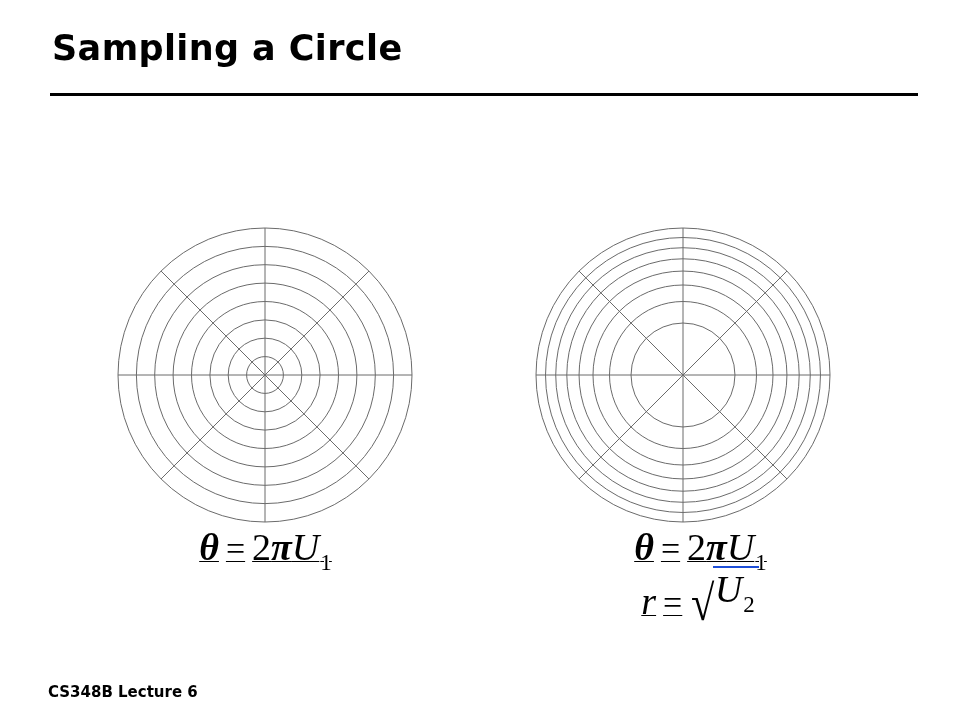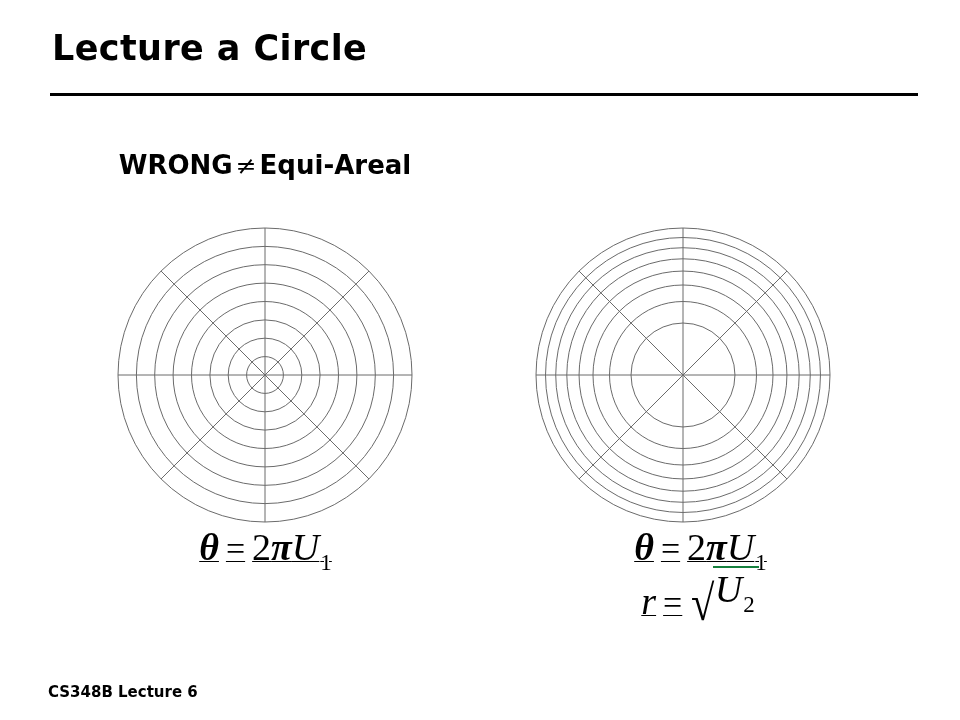--- a/index.html
+++ b/index.html
@@ -110,21 +110,21 @@
   }
   .sqrt-sign {
     display: inline-block;
     font-size: 50px;
     line-height: 0.85;
     vertical-align: -6px;
     transform: scaleX(0.85);
   }
   .sqrt-body {
     display: inline-block;
-    border-top: 2px solid #15803d;
+    border-top: 2px solid #1d4ed8;
     padding: 2px 5px 0 2px;
     position: relative;
     top: -12px;
     margin-left: -4px;
   }
 
   
   .footer-text {
     position: absolute;
     top: 683px;
@@ -135,26 +135,23 @@
     white-space: nowrap;
   }
   #footer-left  { left: 48px; }
   #footer-right { right: 42px; }
 </style>
 </head>
 <body>
 
 <div id="slide">
 
-  <div id="title">Lecture a Circle</div>
+  <div id="title">Sampling a Circle</div>
   <div id="title-rule"></div>
 
-  <div id="heading-left" class="col-heading">
-    <span>WRONG</span><span class="op">≠</span><span>Equi-Areal</span>
-  </div>
 
 
   <div id="diagram-left" class="diagram">
     <svg viewBox="0 0 320 320" xmlns="http://www.w3.org/2000/svg">
       <g id="grid-left" fill="none">
           <line x1="307" y1="160" x2="13" y2="160" stroke="#6b6b6b" stroke-width="1"></line>
           <line x1="263.9446968344225" y1="56.05530316557753" x2="56.05530316557751" y2="263.9446968344225" stroke="#6b6b6b" stroke-width="1"></line>
           <line x1="160" y1="13" x2="160" y2="307" stroke="#6b6b6b" stroke-width="1"></line>
           <line x1="56.05530316557753" y1="56.05530316557751" x2="263.9446968344225" y2="263.9446968344225" stroke="#6b6b6b" stroke-width="1"></line>
           <circle cx="160" cy="160" r="18.4" stroke="#6b6b6b" stroke-width="1" fill="none"></circle>

